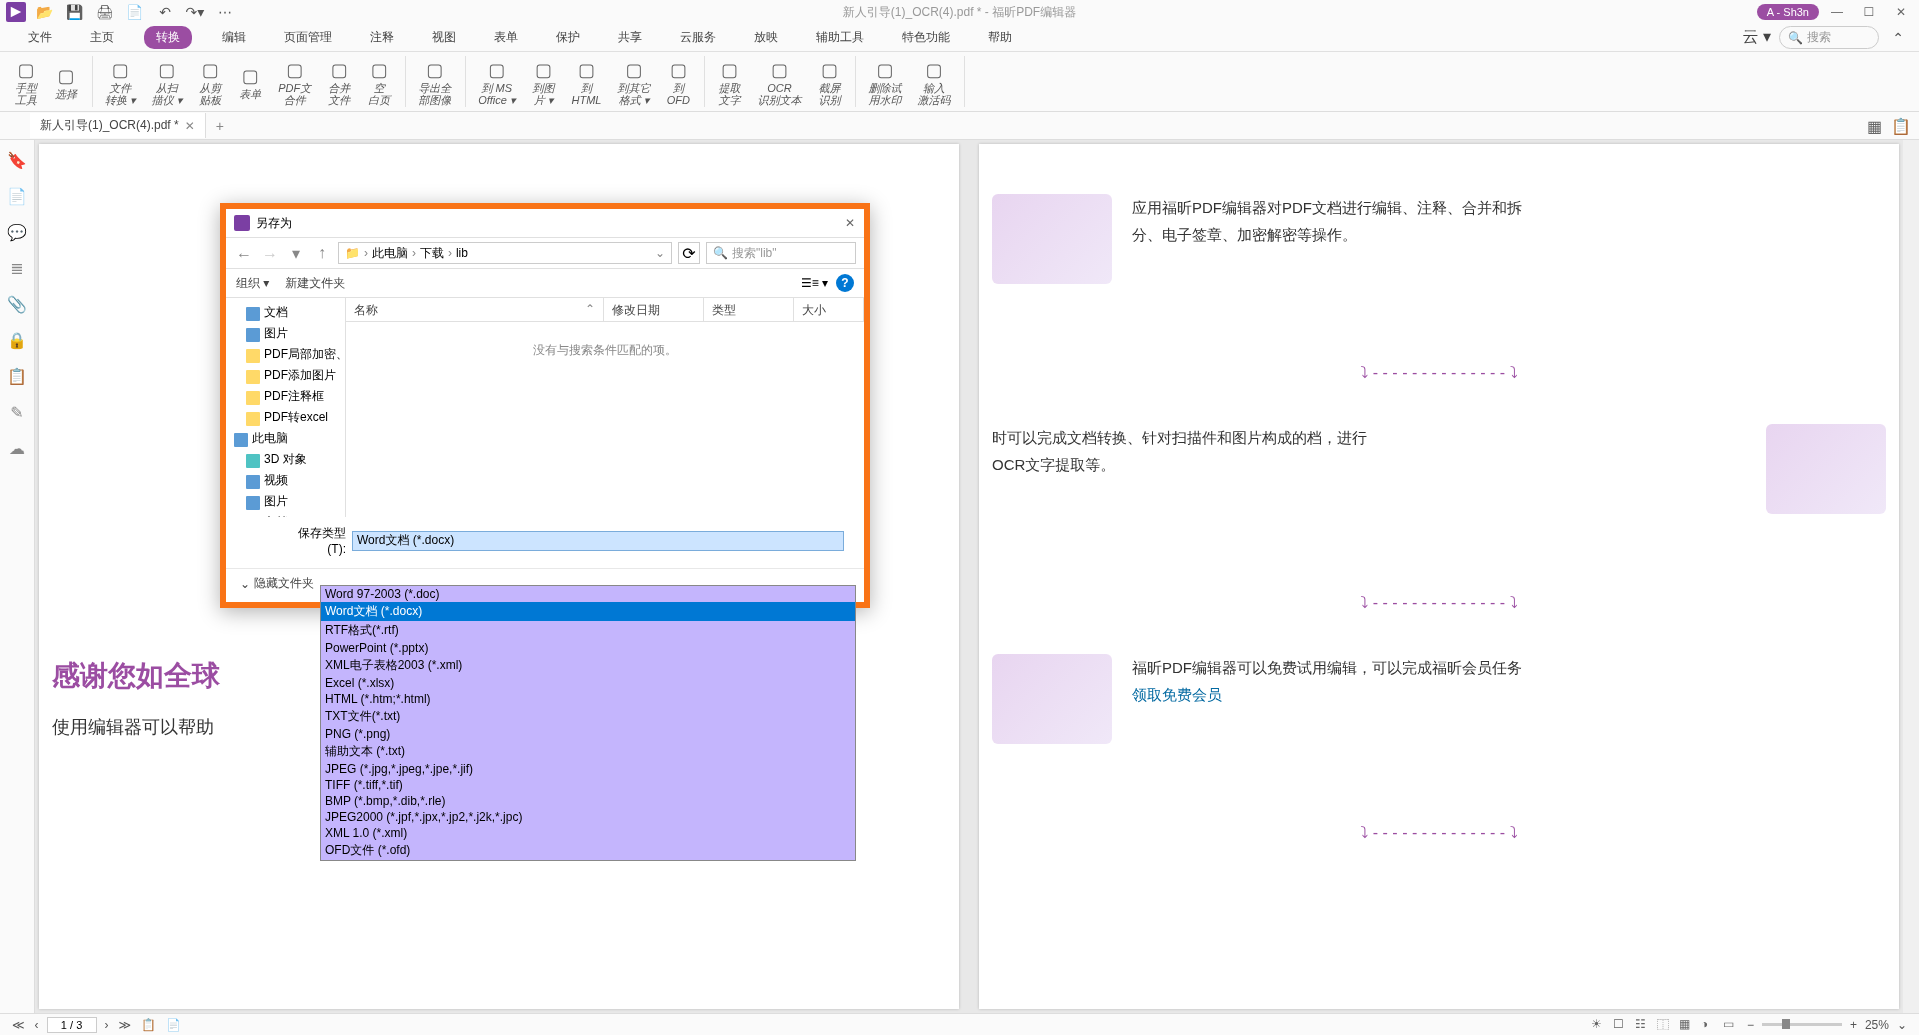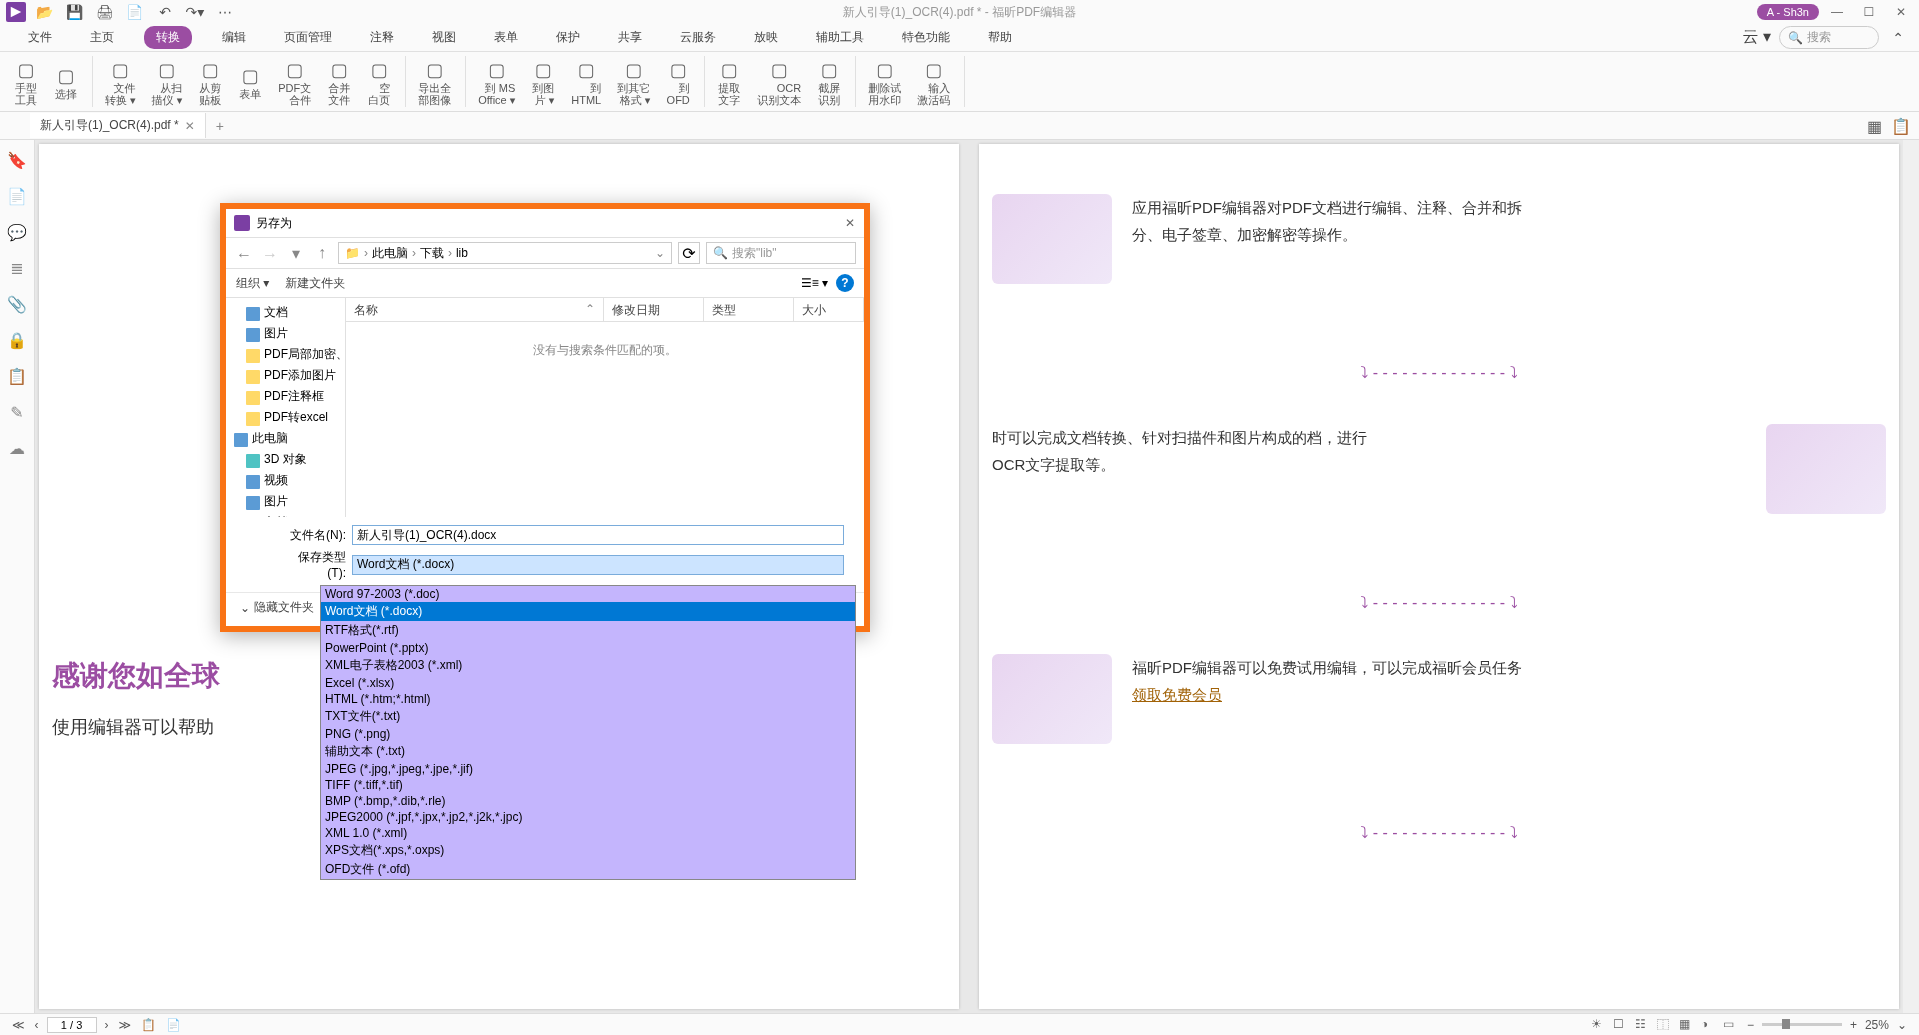--- a/index.html
+++ b/index.html
@@ -21,21 +21,21 @@
 .menu-item { font-size: 12px; color: #444; cursor: pointer; padding: 4px 8px; }
 .menu-item.active { background: #9b4da2; color: white; border-radius: 10px; padding: 3px 12px; }
 .menu-right { position: absolute; right: 10px; display: flex; align-items: center; gap: 8px; }
 .search-box { border: 1px solid #ccc; border-radius: 12px; padding: 2px 8px; font-size: 12px; width: 100px; display: flex; align-items: center; gap: 4px; color: #999; }
 
 
 .ribbon { height: 60px; background: #fafafa; display: flex; align-items: center; padding: 4px 8px; gap: 6px; border-bottom: 1px solid #ddd; }
 .ribbon-group { display: flex; gap: 4px; border-right: 1px solid #e0e0e0; padding-right: 8px; height: 100%; align-items: center; }
 .ribbon-btn { display: flex; flex-direction: column; align-items: center; justify-content: center; padding: 2px 6px; cursor: pointer; min-width: 36px; }
 .ribbon-btn-icon { width: 24px; height: 24px; display: flex; align-items: center; justify-content: center; font-size: 18px; color: #666; }
-.ribbon-btn-label { font-size: 11px; color: #555; line-height: 12px; text-align: right; white-space: pre-line; }
+.ribbon-btn-label { font-size: 11px; color: #555; line-height: 12px; text-align: center; white-space: pre-line; font-style: italic; }
 
 
 .doc-tabs { height: 28px; background: #fafafa; display: flex; align-items: center; padding-left: 30px; border-bottom: 1px solid #ddd; position: relative; }
 .doc-tab { padding: 4px 10px; font-size: 12px; color: #444; display: flex; align-items: center; gap: 6px; border-right: 1px solid #ddd; background: white; }
 .tab-close { color: #888; cursor: pointer; font-size: 12px; }
 .tab-add { margin-left: 10px; color: #888; cursor: pointer; font-size: 14px; }
 .tabs-right { position: absolute; right: 10px; display: flex; gap: 6px; }
 .tabs-right-btn { width: 18px; height: 18px; color: #666; cursor: pointer; }
 
 
@@ -44,21 +44,21 @@
 .sidebar-icon { width: 20px; height: 20px; color: #888; cursor: pointer; display: flex; align-items: center; justify-content: center; }
 
 .doc-viewport { flex: 1; background: #e8e8e8; position: relative; overflow: hidden; padding: 4px; }
 .doc-pages { display: flex; gap: 20px; height: 100%; }
 .doc-page { background: white; flex: 1; position: relative; box-shadow: 0 0 3px rgba(0,0,0,0.2); padding: 13px; }
 .page-text { font-size: 15px; color: #333; line-height: 1.8; }
 .page-heading { font-size: 28px; color: #9b4da2; font-weight: bold; margin-top: 500px; }
 .page1-body { font-size: 18px; color: #333; margin-top: 20px; }
 .page2-item { display: flex; gap: 20px; margin-bottom: 80px; align-items: flex-start; }
 .page2-illust { width: 120px; height: 90px; background: linear-gradient(135deg, #e8d5f0, #f0e8f8); border-radius: 6px; flex-shrink: 0; }
-.page2-link { color: #a16207; text-decoration: underline; }
+.page2-link { color: #0369a1; }
 
 .right-scrollbar { width: 16px; background: #f0f0f0; }
 
 
 .dialog-overlay { position: absolute; left: 220px; top: 203px; width: 650px; background: white; border: 6px solid #f97316; box-shadow: 0 4px 20px rgba(0,0,0,0.3); z-index: 1000; }
 .dialog-title { height: 28px; display: flex; align-items: center; padding: 0 8px; font-size: 12px; background: white; }
 .dialog-title-icon { width: 16px; height: 16px; background: #7b3fa3; border-radius: 2px; margin-right: 6px; }
 .dialog-close { position: absolute; right: 4px; top: 4px; width: 20px; height: 20px; display: flex; align-items: center; justify-content: center; cursor: pointer; color: #666; }
 
 .dialog-nav { height: 32px; border-top: 1px solid #e0e0e0; border-bottom: 1px solid #e0e0e0; display: flex; align-items: center; padding: 0 8px; gap: 6px; }
@@ -430,24 +430,20 @@
         <div class="list-col date">修改日期</div>
         <div class="list-col type">类型</div>
         <div class="list-col size">大小</div>
       </div>
       <div class="list-empty">没有与搜索条件匹配的项。</div>
     </div>
   </div>
 
   <div class="dialog-fields">
     <div class="field-row">
-      <div class="field-label">文件名(N):</div>
-      <input class="field-input" value="新人引导(1)_OCR(4).docx" style="">
-    </div>
-    <div class="field-row">
       <div class="field-label">保存类型(T):</div>
       <div class="field-select">
         <span>Word文档 (*.docx)</span>
       </div>
     </div>
   </div>
 
   <div class="dialog-footer">
     <div class="hide-folders">
       <span>⌄</span>
@@ -465,21 +461,20 @@
     <div class="dropdown-option">Excel (*.xlsx)</div>
     <div class="dropdown-option">HTML (*.htm;*.html)</div>
     <div class="dropdown-option">TXT文件(*.txt)</div>
     <div class="dropdown-option">PNG (*.png)</div>
     <div class="dropdown-option">辅助文本 (*.txt)</div>
     <div class="dropdown-option">JPEG (*.jpg,*.jpeg,*.jpe,*.jif)</div>
     <div class="dropdown-option">TIFF (*.tiff,*.tif)</div>
     <div class="dropdown-option">BMP (*.bmp,*.dib,*.rle)</div>
     <div class="dropdown-option">JPEG2000 (*.jpf,*.jpx,*.jp2,*.j2k,*.jpc)</div>
     <div class="dropdown-option">XML 1.0 (*.xml)</div>
-    <div class="dropdown-option">XPS文档(*.xps,*.oxps)</div>
     <div class="dropdown-option">OFD文件 (*.ofd)</div>
   </div>
 
 <div class="statusbar">
   <div class="status-left">
     <span class="status-btn">≪</span>
     <span class="status-btn">‹</span>
     <input class="page-input" value="1 / 3" style="">
     <span class="status-btn">›</span>
     <span class="status-btn">≫</span>

